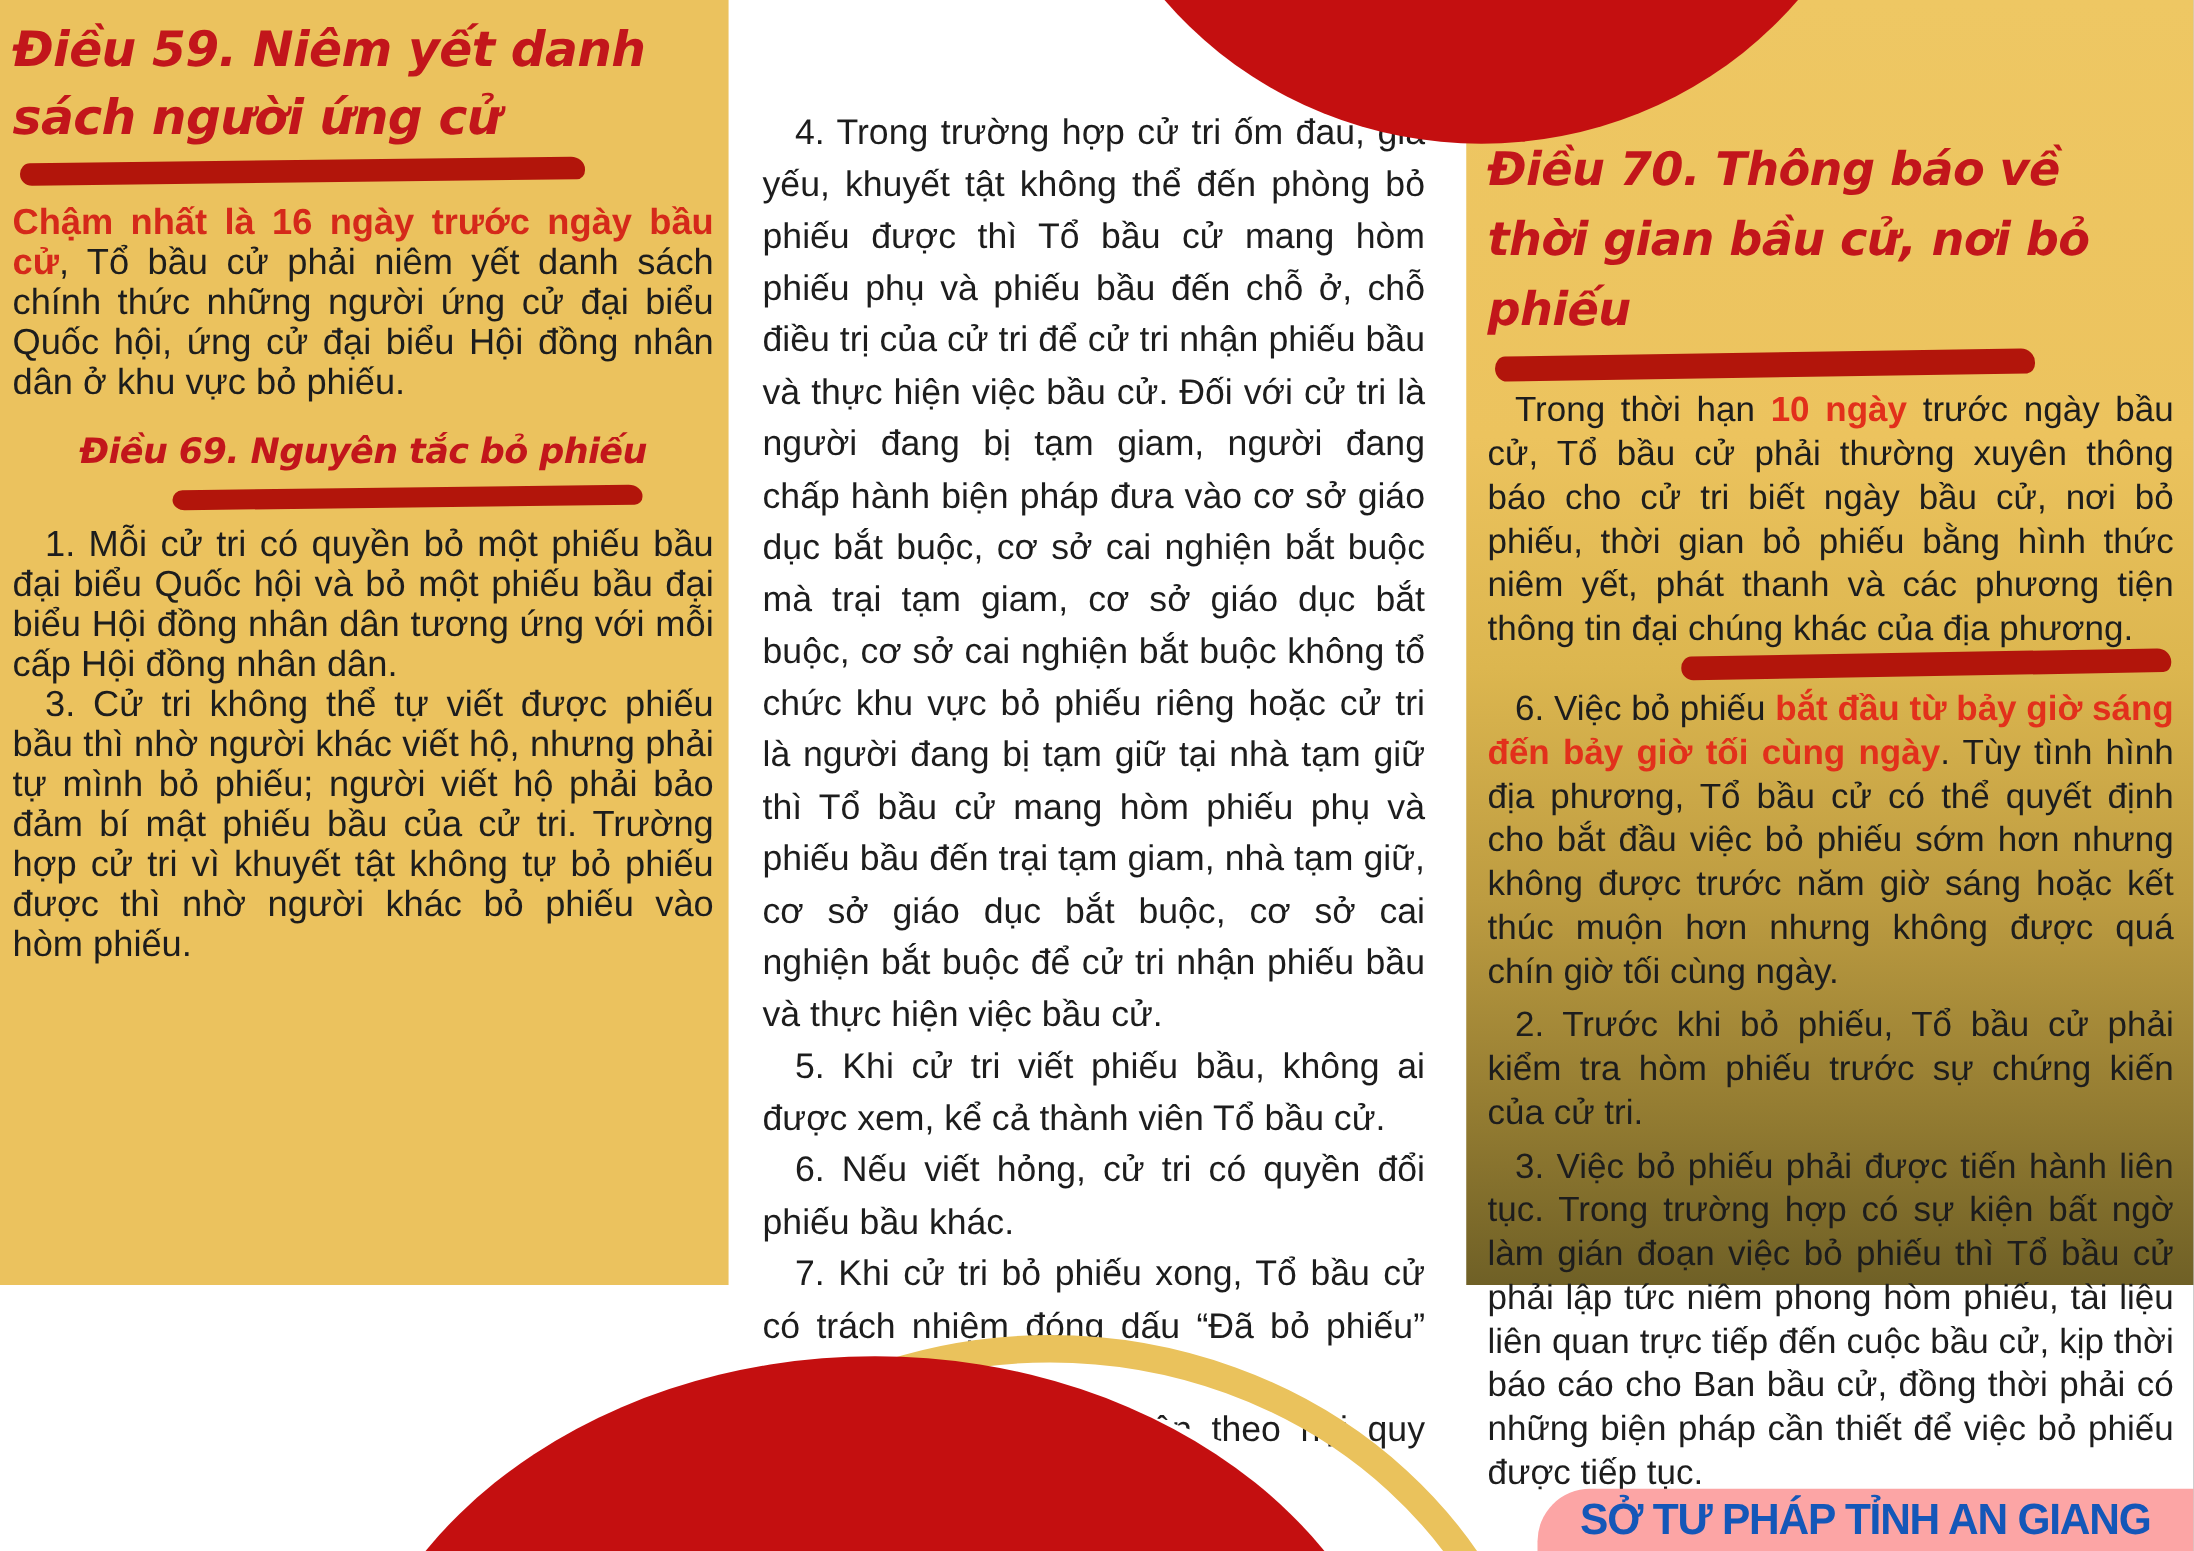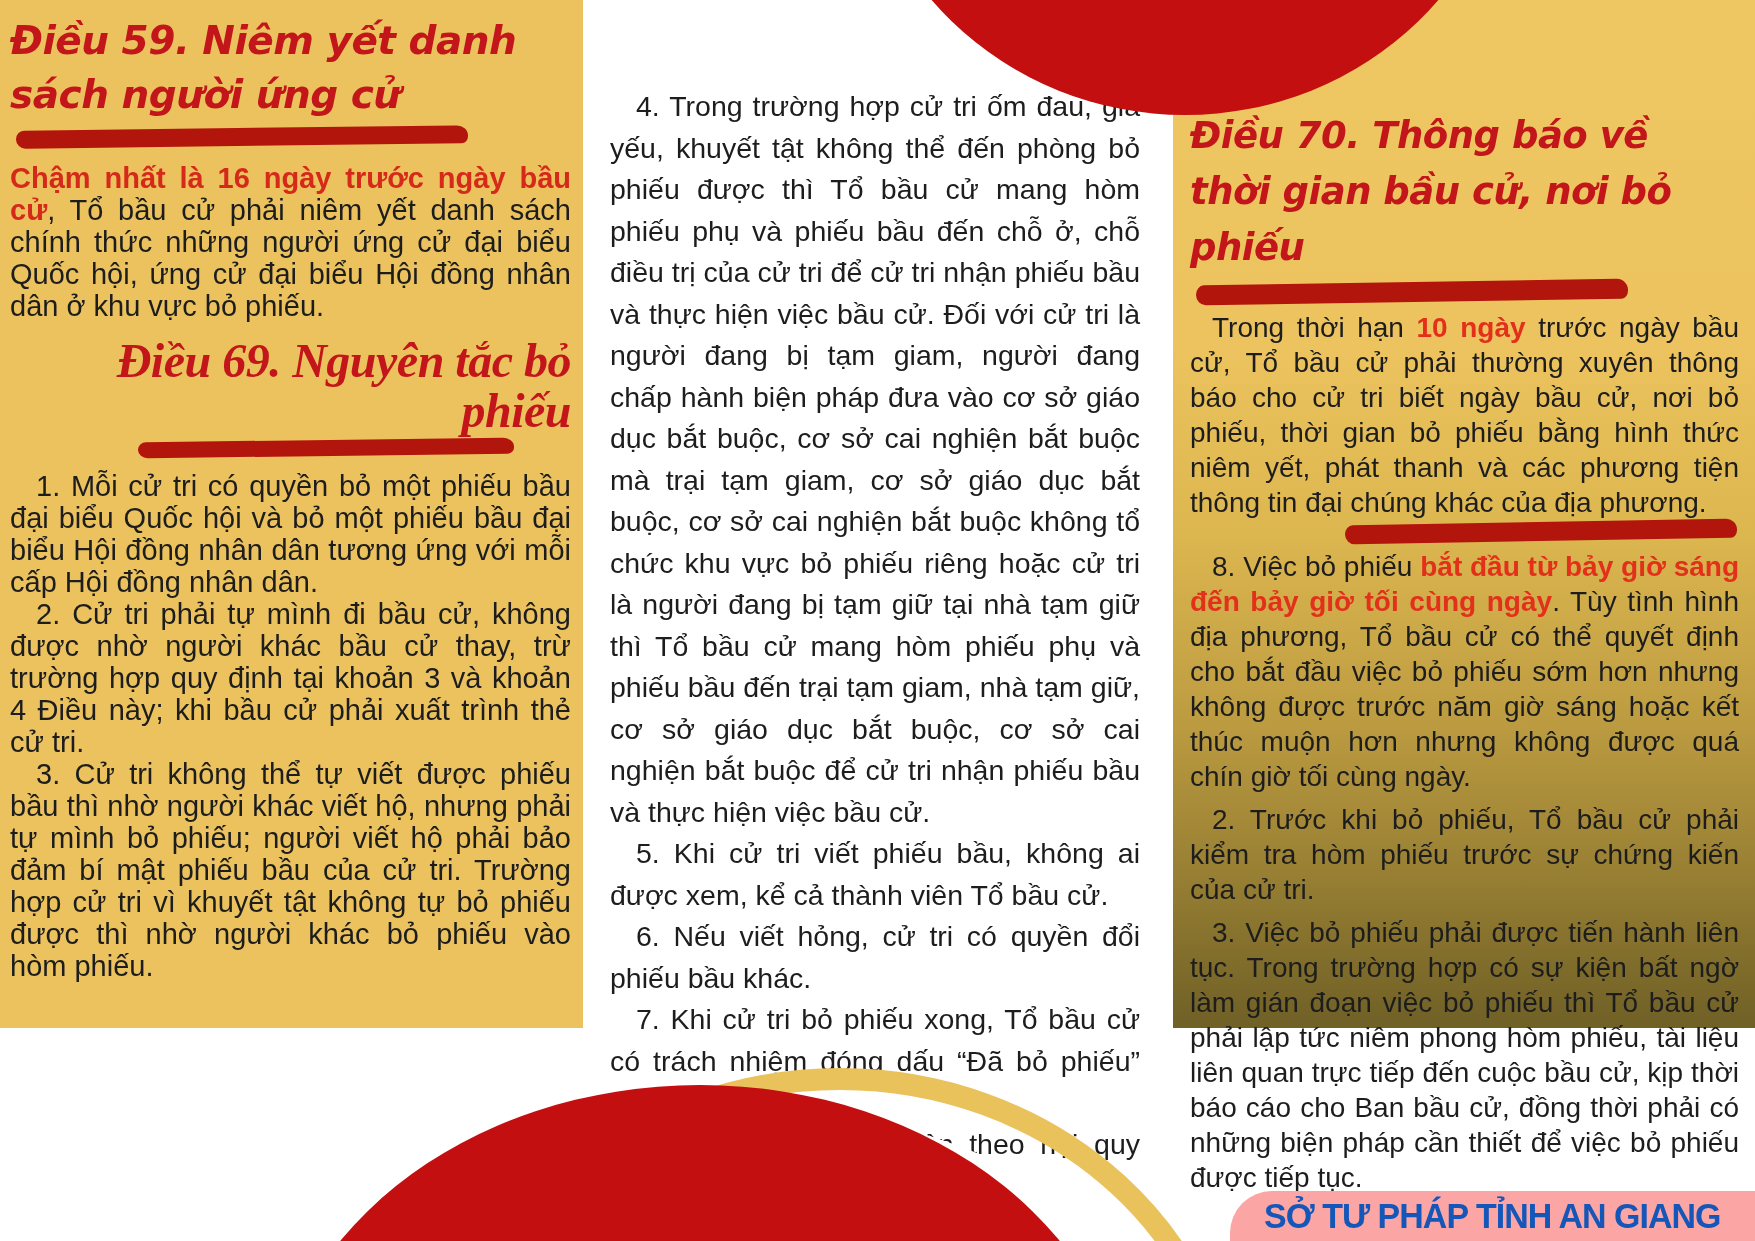--- a/index.html
+++ b/index.html
@@ -14,21 +14,21 @@
   .col-right{
     left:1173px;width:582px;padding:108px 16px 0 17px;
     background:linear-gradient(180deg,#eec763 0%,#ecc35e 34%,#dcb64f 52%,#bd9c41 70%,#957d32 86%,#6f6026 100%);
   }
   .title{
     font-style:italic;font-weight:bold;color:#c2161b;
     font-family:"DejaVu Sans","Liberation Sans",sans-serif;
     margin:0;letter-spacing:-0.5px;
   }
   .t59{font-size:39px;line-height:54px;padding-top:6px;}
-  .t69{font-size:48px;line-height:50px;text-align:right;margin-top:14px;font-family:Liberation Serif, serif;}
+  .t69{font-size:28px;line-height:50px;text-align:center;margin-top:14px;}
   .t70{font-size:37px;line-height:56px;}
   .t71{font-size:37px;line-height:54px;text-align:right;margin-top:16px;}
   .brush{
     background:#b2150b;height:18px;border:0;
     border-radius:10px 14px 8px 12px / 60% 70% 50% 65%;
     transform:rotate(-0.7deg);
   }
   .brush59{width:452px;margin:6px 0 0 6px;}
   .brush69{width:376px;margin:4px auto 0 128px;height:16px;}
   .brush70{width:432px;margin:6px 0 0 6px;height:20px;transform:rotate(-0.9deg);}
@@ -64,21 +64,20 @@
   <div class="col col-left">
     <h1 class="title t59">Điều 59. Niêm yết danh sách người ứng cử</h1>
     <div class="brush brush59"></div>
     <div class="body-left lead">
       <p class="no-indent"><span class="red-b">Chậm nhất là 16 ngày trước ngày bầu cử</span><span>, Tổ bầu cử phải niêm yết danh sách chính thức những người ứng cử đại biểu Quốc hội, ứng cử đại biểu Hội đồng nhân dân ở khu vực bỏ phiếu.</span></p>
     </div>
     <h2 class="title t69">Điều 69. Nguyên tắc bỏ phiếu</h2>
     <div class="brush brush69"></div>
     <div class="body-left items">
       <p>1. Mỗi cử tri có quyền bỏ một phiếu bầu đại biểu Quốc hội và bỏ một phiếu bầu đại biểu Hội đồng nhân dân tương ứng với mỗi cấp Hội đồng nhân dân.</p>
-      <p>2. Cử tri phải tự mình đi bầu cử, không được nhờ người khác bầu cử thay, trừ trường hợp quy định tại khoản 3 và khoản 4 Điều này; khi bầu cử phải xuất trình thẻ cử tri.</p>
       <p>3. Cử tri không thể tự viết được phiếu bầu thì nhờ người khác viết hộ, nhưng phải tự mình bỏ phiếu; người viết hộ phải bảo đảm bí mật phiếu bầu của cử tri. Trường hợp cử tri vì khuyết tật không tự bỏ phiếu được thì nhờ người khác bỏ phiếu vào hòm phiếu.</p>
     </div>
   </div>
 
   <div class="col col-mid">
     <div class="body-mid">
       <p>4. Trong trường hợp cử tri ốm đau, già yếu, khuyết tật không thể đến phòng bỏ phiếu được thì Tổ bầu cử mang hòm phiếu phụ và phiếu bầu đến chỗ ở, chỗ điều trị của cử tri để cử tri nhận phiếu bầu và thực hiện việc bầu cử. Đối với cử tri là người đang bị tạm giam, người đang chấp hành biện pháp đưa vào cơ sở giáo dục bắt buộc, cơ sở cai nghiện bắt buộc mà trại tạm giam, cơ sở giáo dục bắt buộc, cơ sở cai nghiện bắt buộc không tổ chức khu vực bỏ phiếu riêng hoặc cử tri là người đang bị tạm giữ tại nhà tạm giữ thì Tổ bầu cử mang hòm phiếu phụ và phiếu bầu đến trại tạm giam, nhà tạm giữ, cơ sở giáo dục bắt buộc, cơ sở cai nghiện bắt buộc để cử tri nhận phiếu bầu và thực hiện việc bầu cử.</p>
       <p>5. Khi cử tri viết phiếu bầu, không ai được xem, kể cả thành viên Tổ bầu cử.</p>
       <p>6. Nếu viết hỏng, cử tri có quyền đổi phiếu bầu khác.</p>
       <p>7. Khi cử tri bỏ phiếu xong, Tổ bầu cử có trách nhiệm đóng dấu “Đã bỏ phiếu” vào thẻ cử tri.</p>
@@ -87,21 +86,21 @@
   </div>
 
   <div class="col col-right">
     <h2 class="title t70">Điều 70. Thông báo về thời gian bầu cử, nơi bỏ phiếu</h2>
     <div class="brush brush70"></div>
     <div class="body-right">
       <p><span>Trong thời hạn </span><span class="hl">10 ngày</span><span> trước ngày bầu cử, Tổ bầu cử phải thường xuyên thông báo cho cử tri biết ngày bầu cử, nơi bỏ phiếu, thời gian bỏ phiếu bằng hình thức niêm yết, phát thanh và các phương tiện thông tin đại chúng khác của địa phương.</span></p>
     </div>
     <div class="brush brush71"></div>
     <div class="body-right">
-      <p><span>8. Việc bỏ phiếu </span><span class="hl">bắt đầu từ bảy giờ sáng đến bảy giờ tối cùng ngày</span><span>. Tùy tình hình địa phương, Tổ bầu cử có thể quyết định cho bắt đầu việc bỏ phiếu sớm hơn nhưng không được trước năm giờ sáng hoặc kết thúc muộn hơn nhưng không được quá chín giờ tối cùng ngày.</span></p>
+      <p><span>6. Việc bỏ phiếu </span><span class="hl">bắt đầu từ bảy giờ sáng đến bảy giờ tối cùng ngày</span><span>. Tùy tình hình địa phương, Tổ bầu cử có thể quyết định cho bắt đầu việc bỏ phiếu sớm hơn nhưng không được trước năm giờ sáng hoặc kết thúc muộn hơn nhưng không được quá chín giờ tối cùng ngày.</span></p>
       <p>2. Trước khi bỏ phiếu, Tổ bầu cử phải kiểm tra hòm phiếu trước sự chứng kiến của cử tri.</p>
       <p>3. Việc bỏ phiếu phải được tiến hành liên tục. Trong trường hợp có sự kiện bất ngờ làm gián đoạn việc bỏ phiếu thì Tổ bầu cử phải lập tức niêm phong hòm phiếu, tài liệu liên quan trực tiếp đến cuộc bầu cử, kịp thời báo cáo cho Ban bầu cử, đồng thời phải có những biện pháp cần thiết để việc bỏ phiếu được tiếp tục.</p>
     </div>
   </div>
 
   <svg class="deco" width="1755" height="1241" viewBox="0 0 1755 1241" aria-hidden="true">
     <ellipse cx="1185" cy="-205" rx="330" ry="320" fill="#c40f10"></ellipse>
     <ellipse cx="620" cy="1450" rx="615" ry="350" fill="none" stroke="#ffffff" stroke-width="22"></ellipse>
     <ellipse cx="840" cy="1439" rx="393" ry="360" fill="none" stroke="#eac25c" stroke-width="22"></ellipse>
     <ellipse cx="700" cy="1430" rx="430" ry="345" fill="#c40f10"></ellipse>

